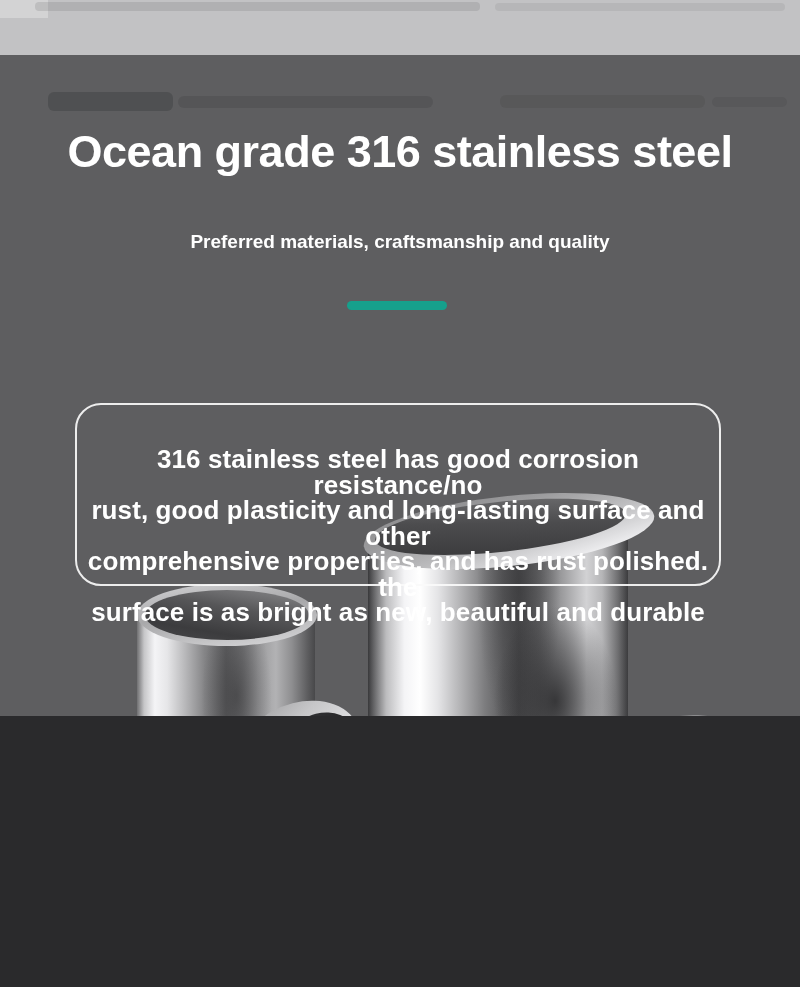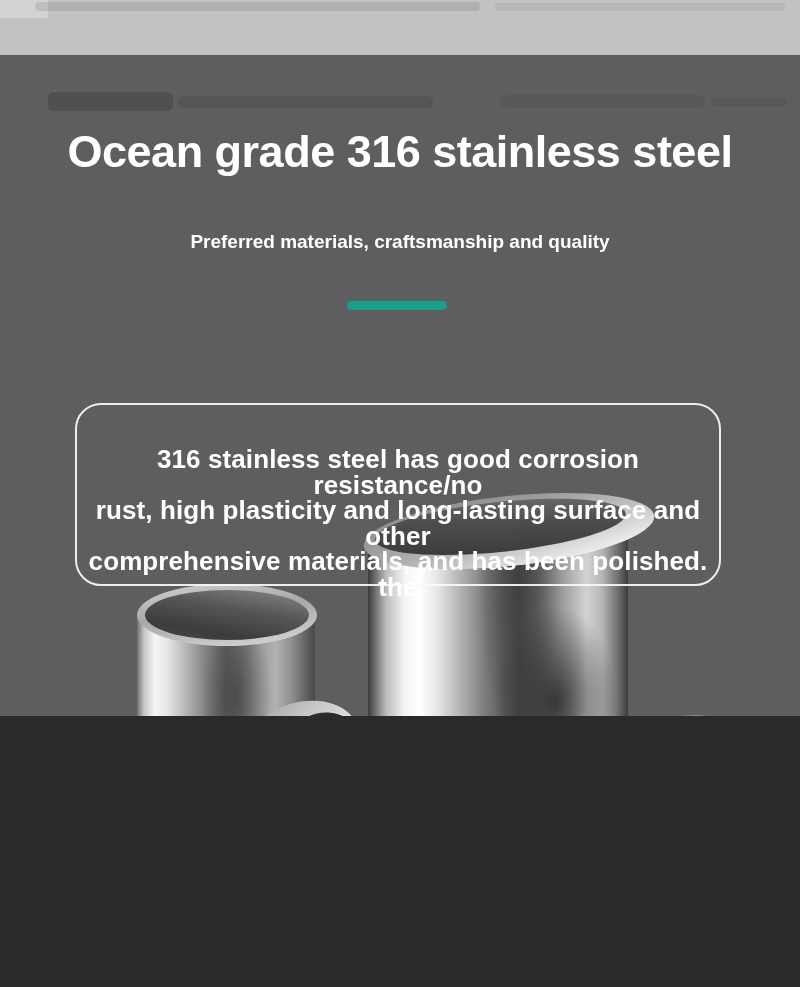--- a/index.html
+++ b/index.html
@@ -124,18 +124,19 @@
   <div class="wm wm3"></div>
   <div class="wm wm4"></div>
 
   <h1 class="title">Ocean grade 316 stainless steel</h1>
   <h2 class="subtitle">Preferred materials, craftsmanship and quality</h2>
   <div class="divider"></div>
 
   <div class="info-box">
     <div class="info-text">
       <div>316 stainless steel has good corrosion resistance/no</div>
-      <div>rust, high plasticity and long-lasting surface and other</div>
-      <div>comprehensive materials, and has been polished. the</div>
+      <div>rust, good plasticity and long-lasting surface and other</div>
+      <div>comprehensive properties, and has rust polished. the</div>
+      <div>surface is as bright as new, beautiful and durable</div>
     </div>
   </div>
 
 </div>
 
 </body></html>

